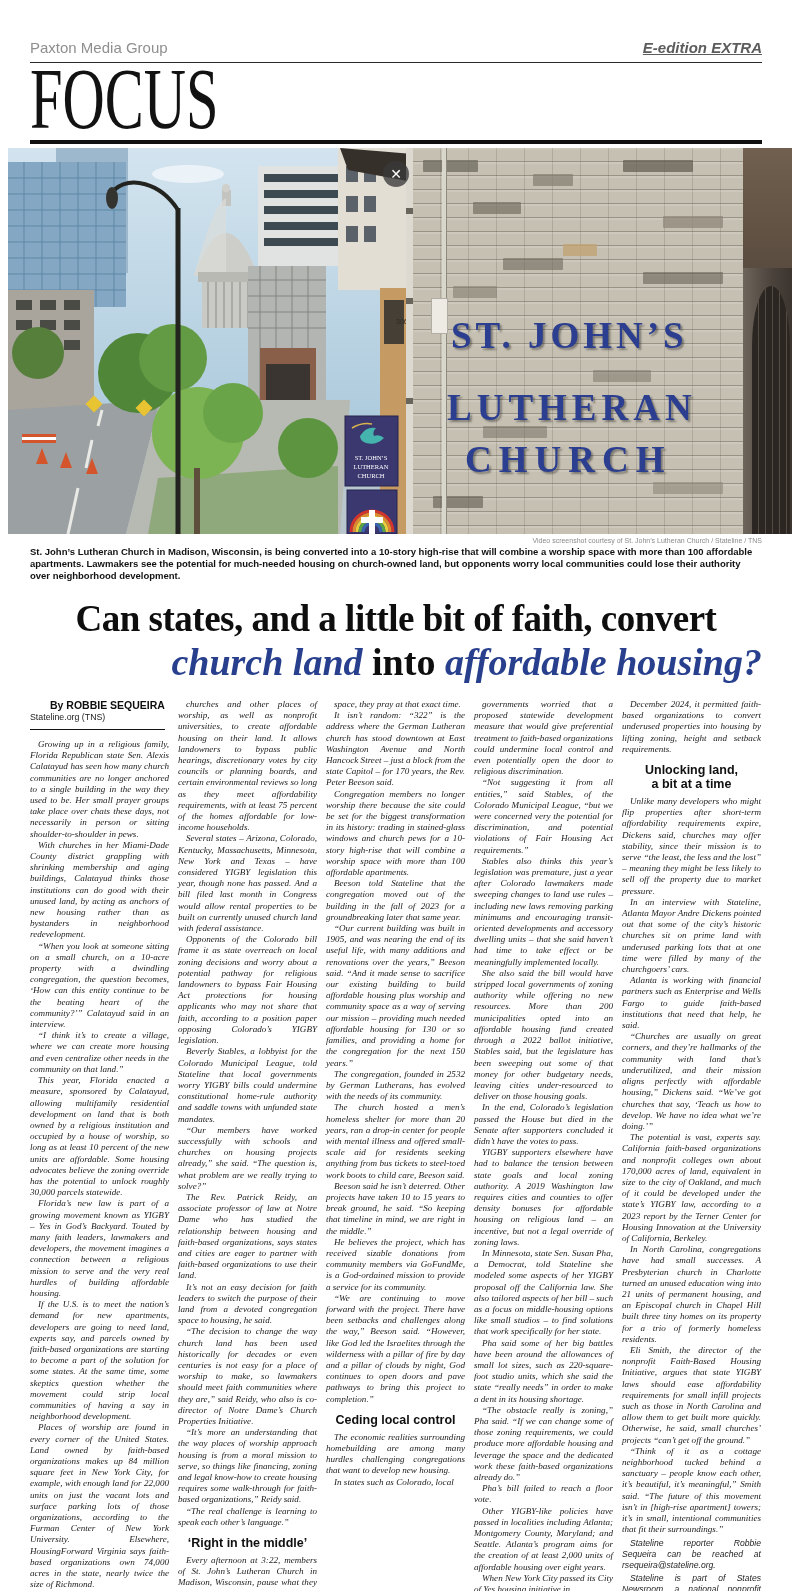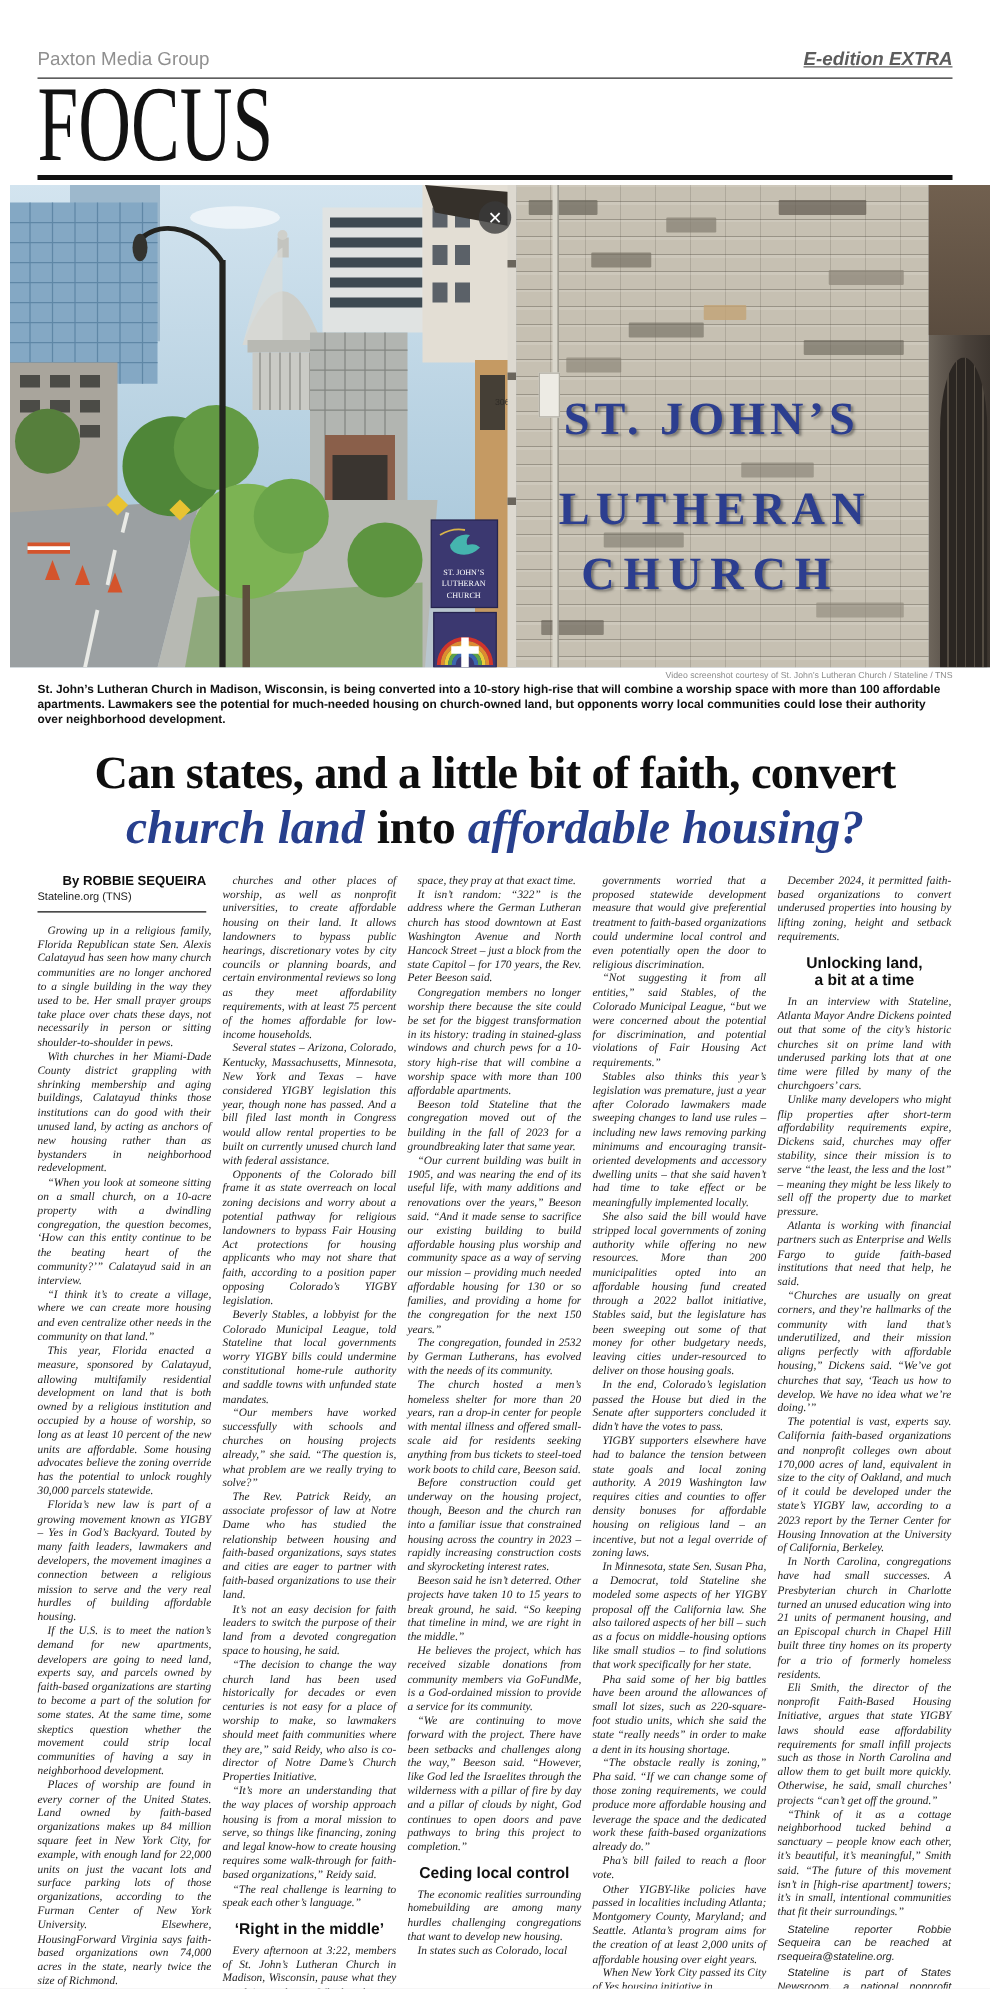--- a/index.html
+++ b/index.html
@@ -38,21 +38,21 @@
                background-image:repeating-linear-gradient(90deg,transparent 0 6px,rgba(190,175,150,.28) 6px 7px);}
   .photo-close{position:absolute;left:375px;top:13px;width:26px;height:26px;border:none;border-radius:50%;
                background:rgba(58,58,58,.78);color:#fff;font:14px/26px "Liberation Sans",sans-serif;
                text-align:center;padding:0;cursor:pointer;}
   
   .credit{margin:3px 30px 0;text-align:right;font:7px "Liberation Sans",sans-serif;color:#8b8b8b;}
   .caption{margin:2px 30px 0;font:bold 9.5px/12px "Liberation Sans",sans-serif;color:#121212;}
   
   .headline{margin:16px 30px 8px;text-align:center;}
   .hl1{display:block;font:bold 37px/41px "Liberation Serif",serif;color:#0e0e0e;letter-spacing:-.5px;text-align:center;}
-  .hl2{display:block;font:bold 38px/46px "Liberation Serif",serif;color:#0e0e0e;}
+  .hl2{display:block;font:bold 38px/46px "Liberation Serif",serif;color:#0e0e0e;text-align:right;}
   .accent{font-style:italic;color:#273f8d;}
   
   .article{display:flex;gap:9px;margin:14px 30px 0;}
   .col{width:139px;flex:0 0 139px;font-size:9.1px;line-height:11.2px;text-align:justify;color:#1b1b1b;}
   .para{margin:0;text-indent:8px;font-style:italic;}
   .subhead{font:bold 12.5px/14px "Liberation Sans",sans-serif;text-align:center;margin:8px 0 5px;
            text-indent:0;white-space:pre-line;color:#101010;}
   .tailnote{margin:3px 0 0;font:italic 8.6px/10.6px "Liberation Sans",sans-serif;color:#1f1f1f;text-indent:8px;}
   .byline-author{font:bold 10.5px/12px "Liberation Sans",sans-serif;color:#0e0e0e;margin-left:20px;}
   .byline-org{font:8.8px/11px "Liberation Sans",sans-serif;color:#222;margin-top:1px;}
@@ -288,48 +288,47 @@
         <p class="para">Every afternoon at 3:22, members of St. John’s Lutheran Church in Madison, Wisconsin, pause what they are doing and pray. Whether they are working, at home, watching baseball’s Milwaukee Brewers or sitting in a temporary worship</p>
       </div>
     <div class="col">
         <p class="para">space, they pray at that exact time.</p>
         <p class="para">It isn’t random: “322” is the address where the German Lutheran church has stood downtown at East Washington Avenue and North Hancock Street – just a block from the state Capitol – for 170 years, the Rev. Peter Beeson said.</p>
         <p class="para">Congregation members no longer worship there because the site could be set for the biggest transformation in its history: trading in stained-glass windows and church pews for a 10-story high-rise that will combine a worship space with more than 100 affordable apartments.</p>
         <p class="para">Beeson told Stateline that the congregation moved out of the building in the fall of 2023 for a groundbreaking later that same year.</p>
         <p class="para">“Our current building was built in 1905, and was nearing the end of its useful life, with many additions and renovations over the years,” Beeson said. “And it made sense to sacrifice our existing building to build affordable housing plus worship and community space as a way of serving our mission – providing much needed affordable housing for 130 or so families, and providing a home for the congregation for the next 150 years.”</p>
         <p class="para">The congregation, founded in 2532 by German Lutherans, has evolved with the needs of its community.</p>
         <p class="para">The church hosted a men’s homeless shelter for more than 20 years, ran a drop-in center for people with mental illness and offered small-scale aid for residents seeking anything from bus tickets to steel-toed work boots to child care, Beeson said.</p>
-        <p class="para">Before construction could get underway on the housing project, though, Beeson and the church ran into a familiar issue that constrained housing across the country in 2023 – rapidly increasing construction costs and skyrocketing interest rates.</p>
         <p class="para">Beeson said he isn’t deterred. Other projects have taken 10 to 15 years to break ground, he said. “So keeping that timeline in mind, we are right in the middle.”</p>
         <p class="para">He believes the project, which has received sizable donations from community members via GoFundMe, is a God-ordained mission to provide a service for its community.</p>
         <p class="para">“We are continuing to move forward with the project. There have been setbacks and challenges along the way,” Beeson said. “However, like God led the Israelites through the wilderness with a pillar of fire by day and a pillar of clouds by night, God continues to open doors and pave pathways to bring this project to completion.”</p>
         <h3 class="subhead">Ceding local control</h3>
         <p class="para">The economic realities surrounding homebuilding are among many hurdles challenging congregations that want to develop new housing.</p>
         <p class="para">In states such as Colorado, local</p>
       </div>
     <div class="col">
         <p class="para">governments worried that a proposed statewide development measure that would give preferential treatment to faith-based organizations could undermine local control and even potentially open the door to religious discrimination.</p>
-        <p class="para">“Not suggesting it from all entities,” said Stables, of the Colorado Municipal League, “but we were concerned about the potential for discrimination, and potential violations of Fair Housing Act requirements.”</p>
+        <p class="para">“Not suggesting it from all entities,” said Stables, of the Colorado Municipal League, “but we were concerned very the potential for discrimination, and potential violations of Fair Housing Act requirements.”</p>
         <p class="para">Stables also thinks this year’s legislation was premature, just a year after Colorado lawmakers made sweeping changes to land use rules – including new laws removing parking minimums and encouraging transit-oriented developments and accessory dwelling units – that she said haven’t had time to take effect or be meaningfully implemented locally.</p>
         <p class="para">She also said the bill would have stripped local governments of zoning authority while offering no new resources. More than 200 municipalities opted into an affordable housing fund created through a 2022 ballot initiative, Stables said, but the legislature has been sweeping out some of that money for other budgetary needs, leaving cities under-resourced to deliver on those housing goals.</p>
         <p class="para">In the end, Colorado’s legislation passed the House but died in the Senate after supporters concluded it didn’t have the votes to pass.</p>
         <p class="para">YIGBY supporters elsewhere have had to balance the tension between state goals and local zoning authority. A 2019 Washington law requires cities and counties to offer density bonuses for affordable housing on religious land – an incentive, but not a legal override of zoning laws.</p>
         <p class="para">In Minnesota, state Sen. Susan Pha, a Democrat, told Stateline she modeled some aspects of her YIGBY proposal off the California law. She also tailored aspects of her bill – such as a focus on middle-housing options like small studios – to find solutions that work specifically for her state.</p>
         <p class="para">Pha said some of her big battles have been around the allowances of small lot sizes, such as 220-square-foot studio units, which she said the state “really needs” in order to make a dent in its housing shortage.</p>
         <p class="para">“The obstacle really is zoning,” Pha said. “If we can change some of those zoning requirements, we could produce more affordable housing and leverage the space and the dedicated work these faith-based organizations already do.”</p>
         <p class="para">Pha’s bill failed to reach a floor vote.</p>
         <p class="para">Other YIGBY-like policies have passed in localities including Atlanta; Montgomery County, Maryland; and Seattle. Atlanta’s program aims for the creation of at least 2,000 units of affordable housing over eight years.</p>
         <p class="para">When New York City passed its City of Yes housing initiative in</p>
       </div>
     <div class="col">
         <p class="para">December 2024, it permitted faith-based organizations to convert underused properties into housing by lifting zoning, height and setback requirements.</p>
         <h3 class="subhead">Unlocking land,
 a bit at a time</h3>
+        <p class="para">Unlike many developers who might flip properties after short-term affordability requirements expire, Dickens said, churches may offer stability, since their mission is to serve “the least, the less and the lost” – meaning they might be less likely to sell off the property due to market pressure.</p>
         <p class="para">In an interview with Stateline, Atlanta Mayor Andre Dickens pointed out that some of the city’s historic churches sit on prime land with underused parking lots that at one time were filled by many of the churchgoers’ cars.</p>
-        <p class="para">Unlike many developers who might flip properties after short-term affordability requirements expire, Dickens said, churches may offer stability, since their mission is to serve “the least, the less and the lost” – meaning they might be less likely to sell off the property due to market pressure.</p>
         <p class="para">Atlanta is working with financial partners such as Enterprise and Wells Fargo to guide faith-based institutions that need that help, he said.</p>
         <p class="para">“Churches are usually on great corners, and they’re hallmarks of the community with land that’s underutilized, and their mission aligns perfectly with affordable housing,” Dickens said. “We’ve got churches that say, ‘Teach us how to develop. We have no idea what we’re doing.’”</p>
         <p class="para">The potential is vast, experts say. California faith-based organizations and nonprofit colleges own about 170,000 acres of land, equivalent in size to the city of Oakland, and much of it could be developed under the state’s YIGBY law, according to a 2023 report by the Terner Center for Housing Innovation at the University of California, Berkeley.</p>
         <p class="para">In North Carolina, congregations have had small successes. A Presbyterian church in Charlotte turned an unused education wing into 21 units of permanent housing, and an Episcopal church in Chapel Hill built three tiny homes on its property for a trio of formerly homeless residents.</p>
         <p class="para">Eli Smith, the director of the nonprofit Faith-Based Housing Initiative, argues that state YIGBY laws should ease affordability requirements for small infill projects such as those in North Carolina and allow them to get built more quickly. Otherwise, he said, small churches’ projects “can’t get off the ground.”</p>
         <p class="para">“Think of it as a cottage neighborhood tucked behind a sanctuary – people know each other, it’s beautiful, it’s meaningful,” Smith said. “The future of this movement isn’t in [high-rise apartment] towers; it’s in small, intentional communities that fit their surroundings.”</p>
         <p class="tailnote">Stateline reporter Robbie Sequeira can be reached at rsequeira@stateline.org.</p>
         <p class="tailnote">Stateline is part of States Newsroom, a national nonprofit news organization focused on state policy.</p>
       </div>
   </div>

